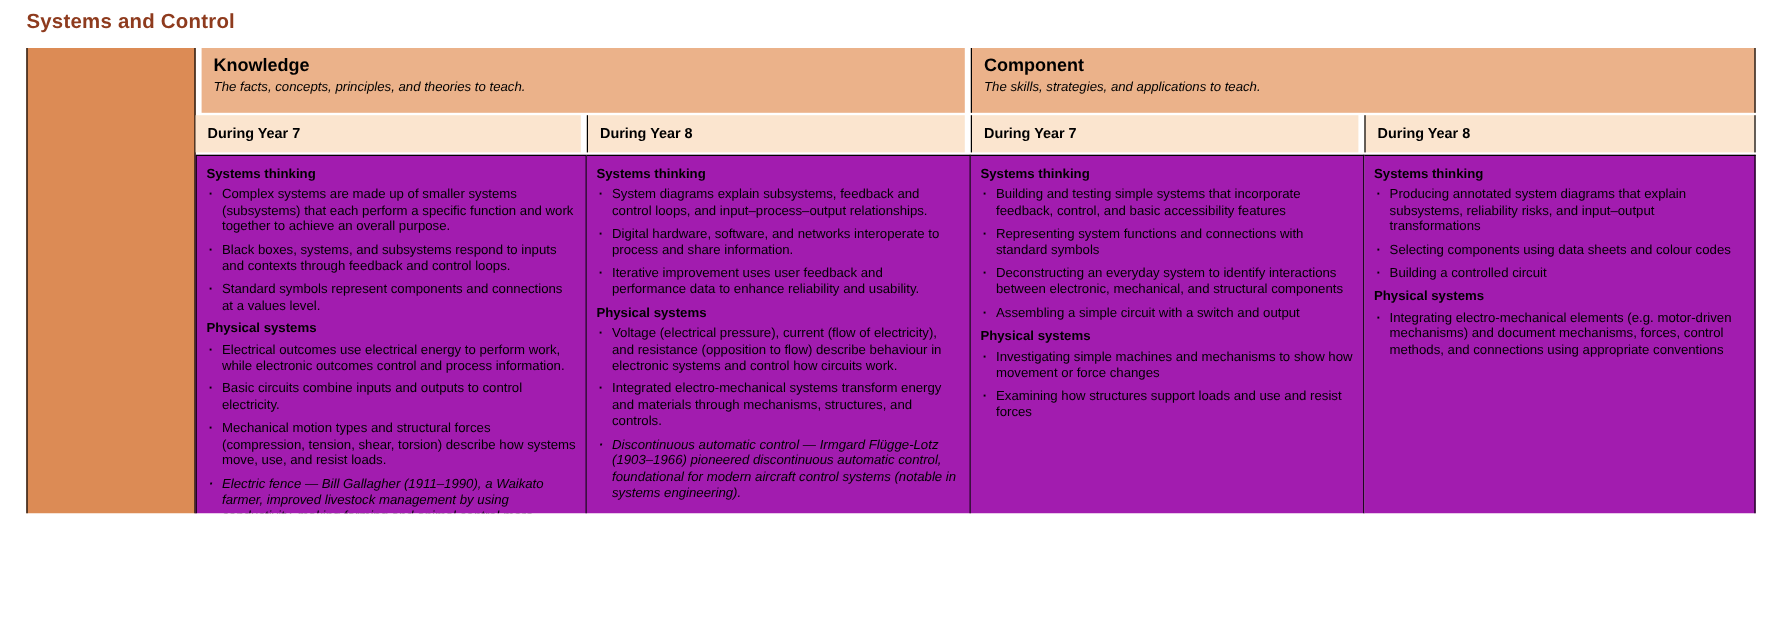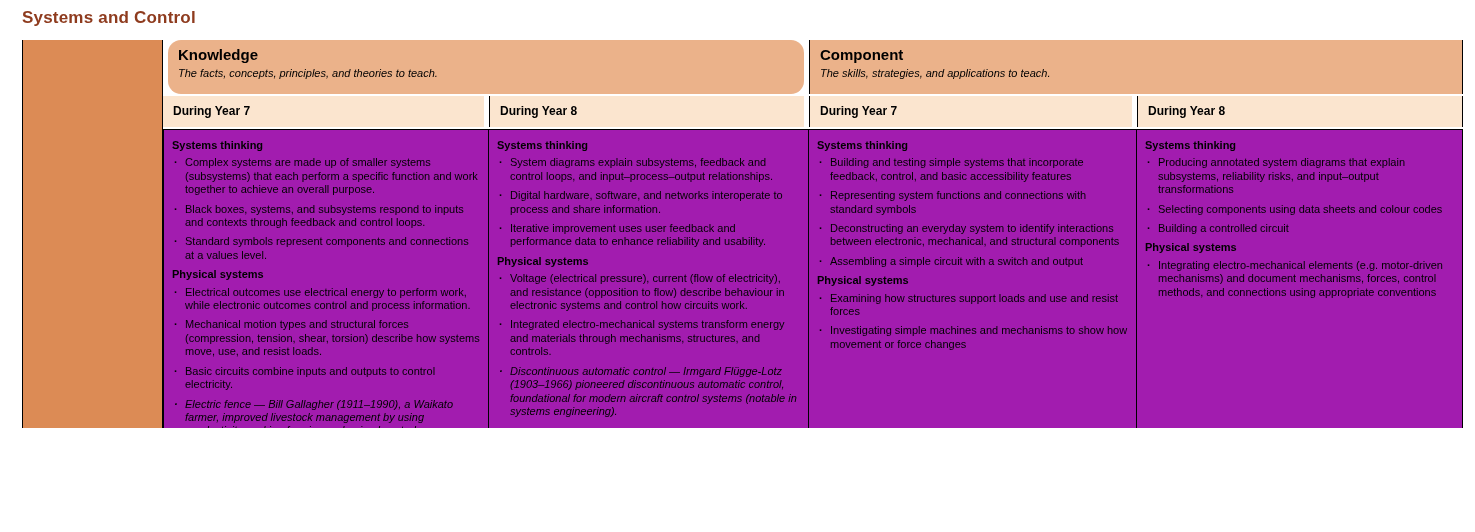--- a/index.html
+++ b/index.html
@@ -35,21 +35,21 @@
     background:#EBB28A;
     padding:5px 10px 0 10px;
     box-sizing:border-box;
   }
   .section-header .sec-title{
     font-size:15px;font-weight:bold;line-height:19px;
   }
   .section-header .sec-subtitle{
     font-size:11px;font-style:italic;line-height:14px;margin-top:2px;
   }
-  .hdr-knowledge{grid-column:2 / span 2;grid-row:1;margin-left:5px;margin-right:5px;border-radius:13px;}
+  .hdr-knowledge{grid-column:2 / span 2;grid-row:1;margin-left:5px;margin-right:5px;}
   .hdr-practices{grid-column:4 / span 2;grid-row:1;border-left:1px solid #000;border-right:1px solid #000;}
   .year-cell{
     grid-row:2;
     background:#FBE5CF;
     font-size:12px;font-weight:bold;
     padding:8px 24px 0 10px;
     box-sizing:border-box;
   }
   .year-k7{grid-column:2;margin-right:5px;}
   .year-k8{grid-column:3;margin-right:5px;border-left:1px solid #000;}
@@ -117,22 +117,22 @@
     <div class="body-cell body-k7">
       <div class="block-heading">Systems thinking</div>
       <ul class="items">
         <li>Complex systems are made up of smaller systems (subsystems) that each perform a specific function and work together to achieve an overall purpose.</li>
         <li>Black boxes, systems, and subsystems respond to inputs and contexts through feedback and control loops.</li>
         <li>Standard symbols represent components and connections at a values level.</li>
       </ul>
       <div class="block-heading">Physical systems</div>
       <ul class="items">
         <li>Electrical outcomes use electrical energy to perform work, while electronic outcomes control and process information.</li>
+        <li>Basic circuits combine inputs and outputs to control electricity.</li>
         <li>Mechanical motion types and structural forces (compression, tension, shear, torsion) describe how systems move, use, and resist loads.</li>
-        <li>Basic circuits combine inputs and outputs to control electricity.</li>
         <li class="fact">Electric fence — Bill Gallagher (1911–1990), a Waikato farmer, improved livestock management by using conductivity, making farming and animal control more efficient in 1937.</li>
       </ul>
     </div>
 
     <div class="body-cell body-k8">
       <div class="block-heading">Systems thinking</div>
       <ul class="items">
         <li>System diagrams explain subsystems, feedback and control loops, and input–process–output relationships.</li>
         <li>Digital hardware, software, and networks interoperate to process and share information.</li>
         <li>Iterative improvement uses user feedback and performance data to enhance reliability and usability.</li>
@@ -148,22 +148,22 @@
     <div class="body-cell body-p7">
       <div class="block-heading">Systems thinking</div>
       <ul class="items">
         <li>Building and testing simple systems that incorporate feedback, control, and basic accessibility features</li>
         <li>Representing system functions and connections with standard symbols</li>
         <li>Deconstructing an everyday system to identify interactions between electronic, mechanical, and structural components</li>
         <li>Assembling a simple circuit with a switch and output</li>
       </ul>
       <div class="block-heading">Physical systems</div>
       <ul class="items">
+        <li>Investigating simple machines and mechanisms to show how movement or force changes</li>
         <li>Examining how structures support loads and use and resist forces</li>
-        <li>Investigating simple machines and mechanisms to show how movement or force changes</li>
       </ul>
     </div>
 
     <div class="body-cell body-p8">
       <div class="block-heading">Systems thinking</div>
       <ul class="items">
         <li>Producing annotated system diagrams that explain subsystems, reliability risks, and input–output transformations</li>
         <li>Selecting components using data sheets and colour codes</li>
         <li>Building a controlled circuit</li>
       </ul>

